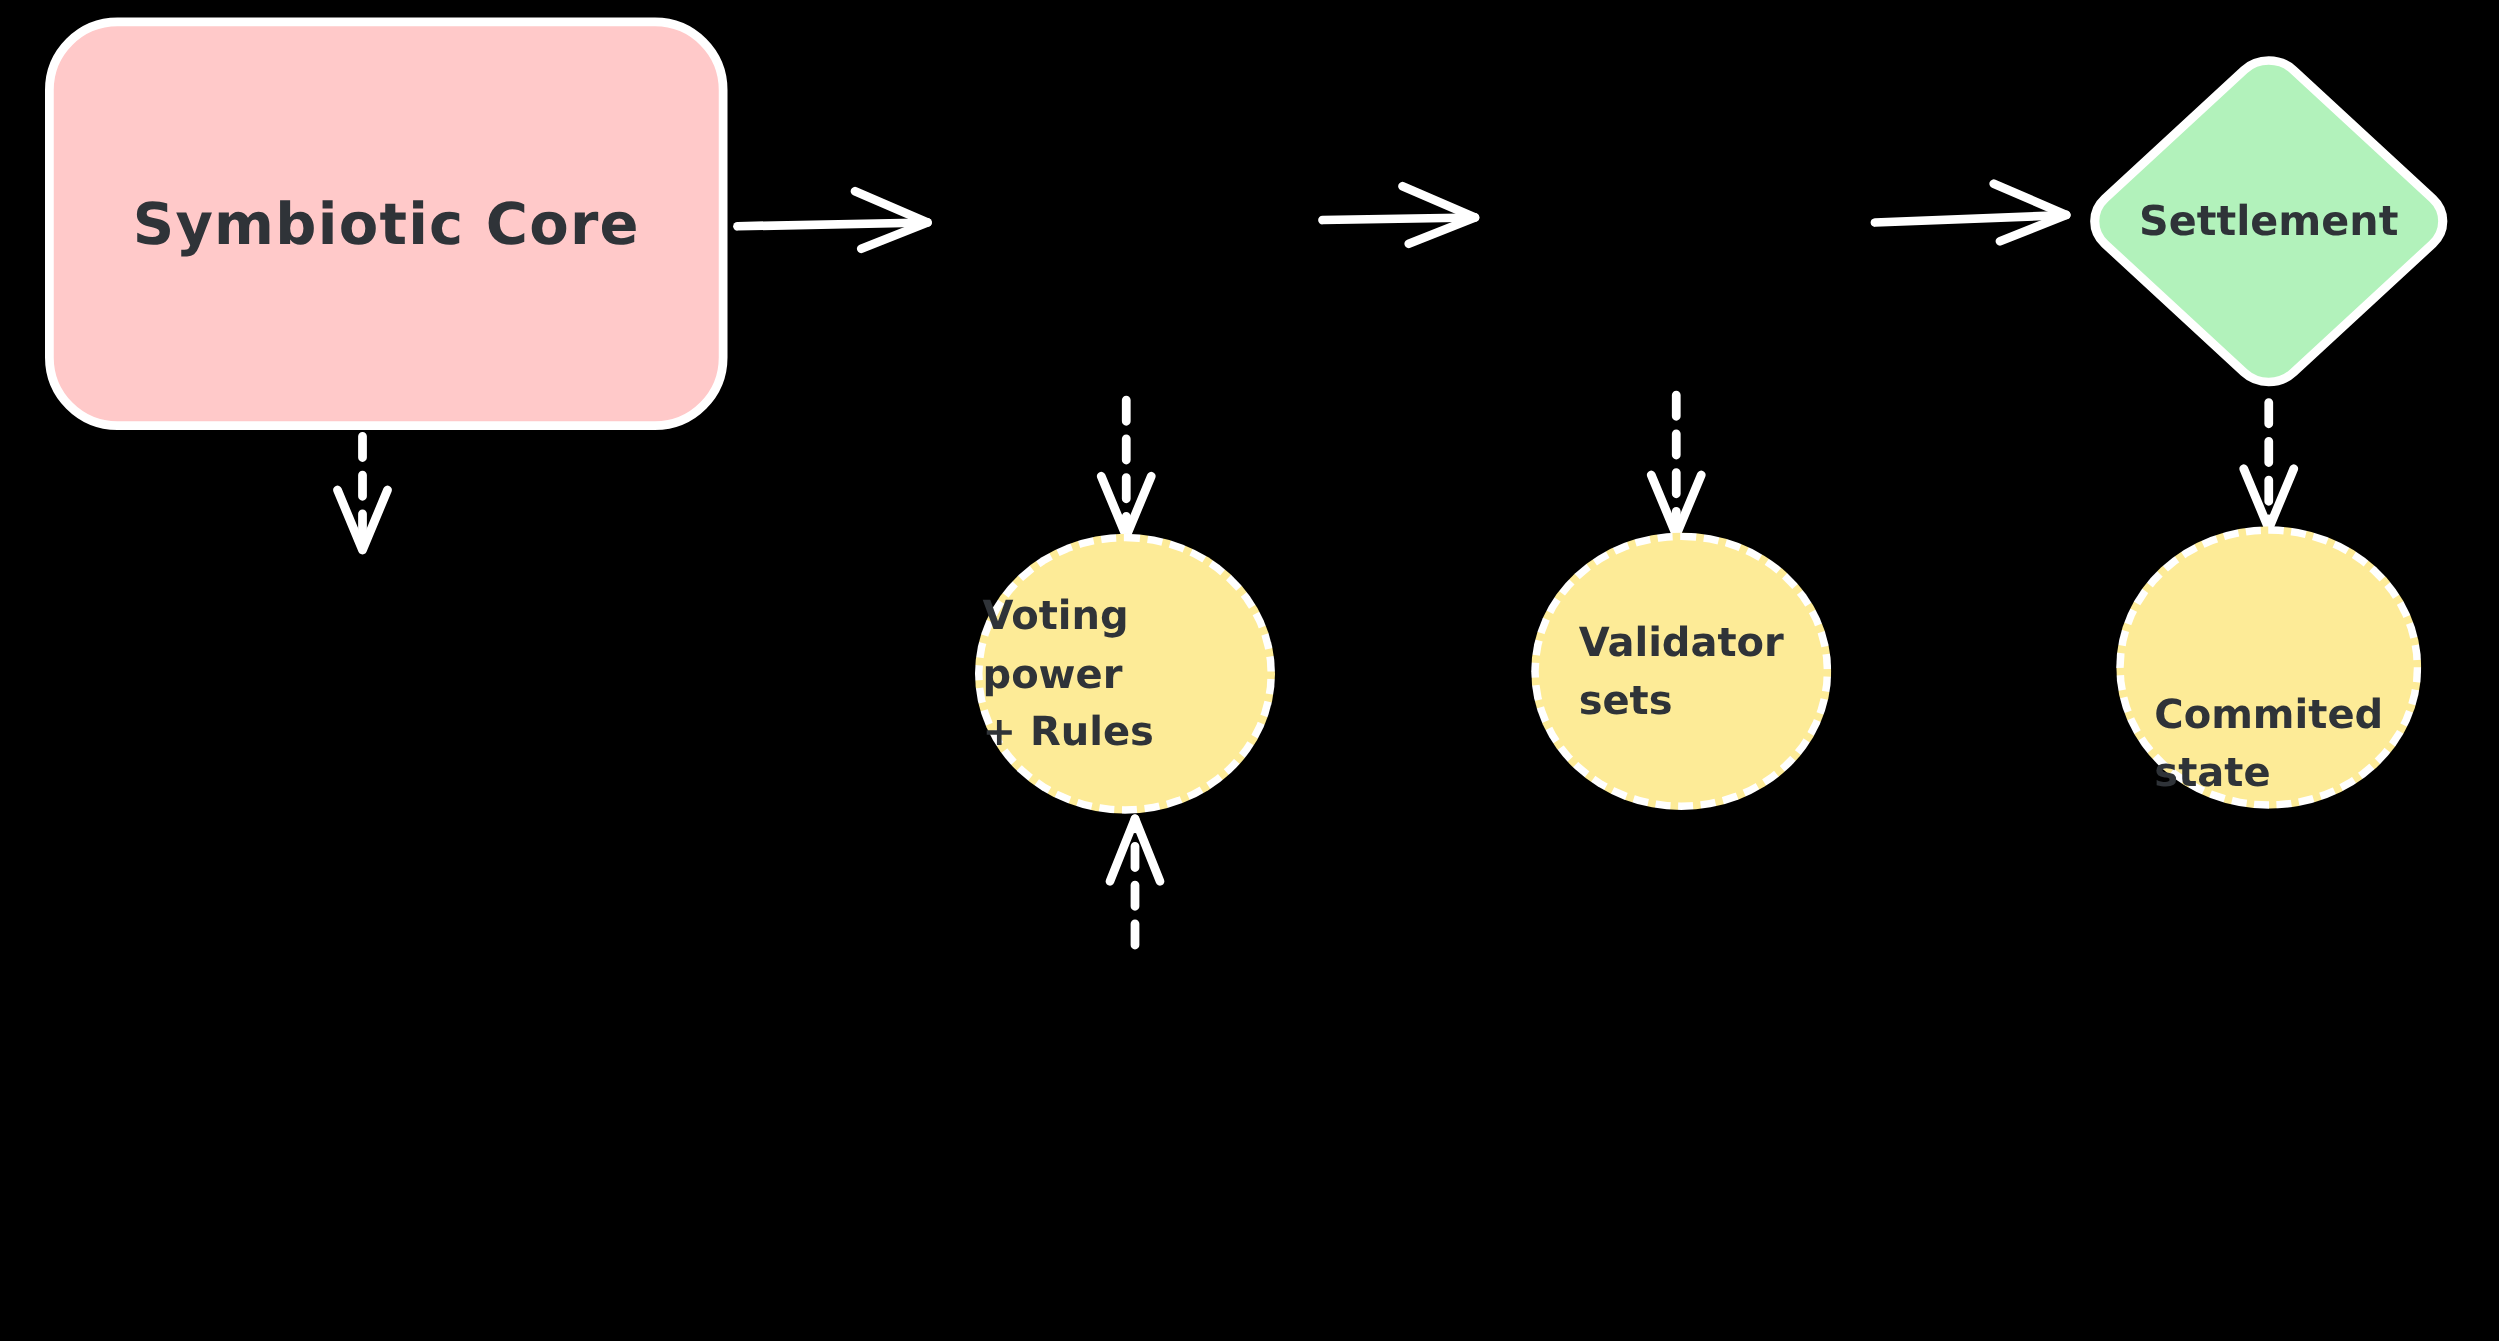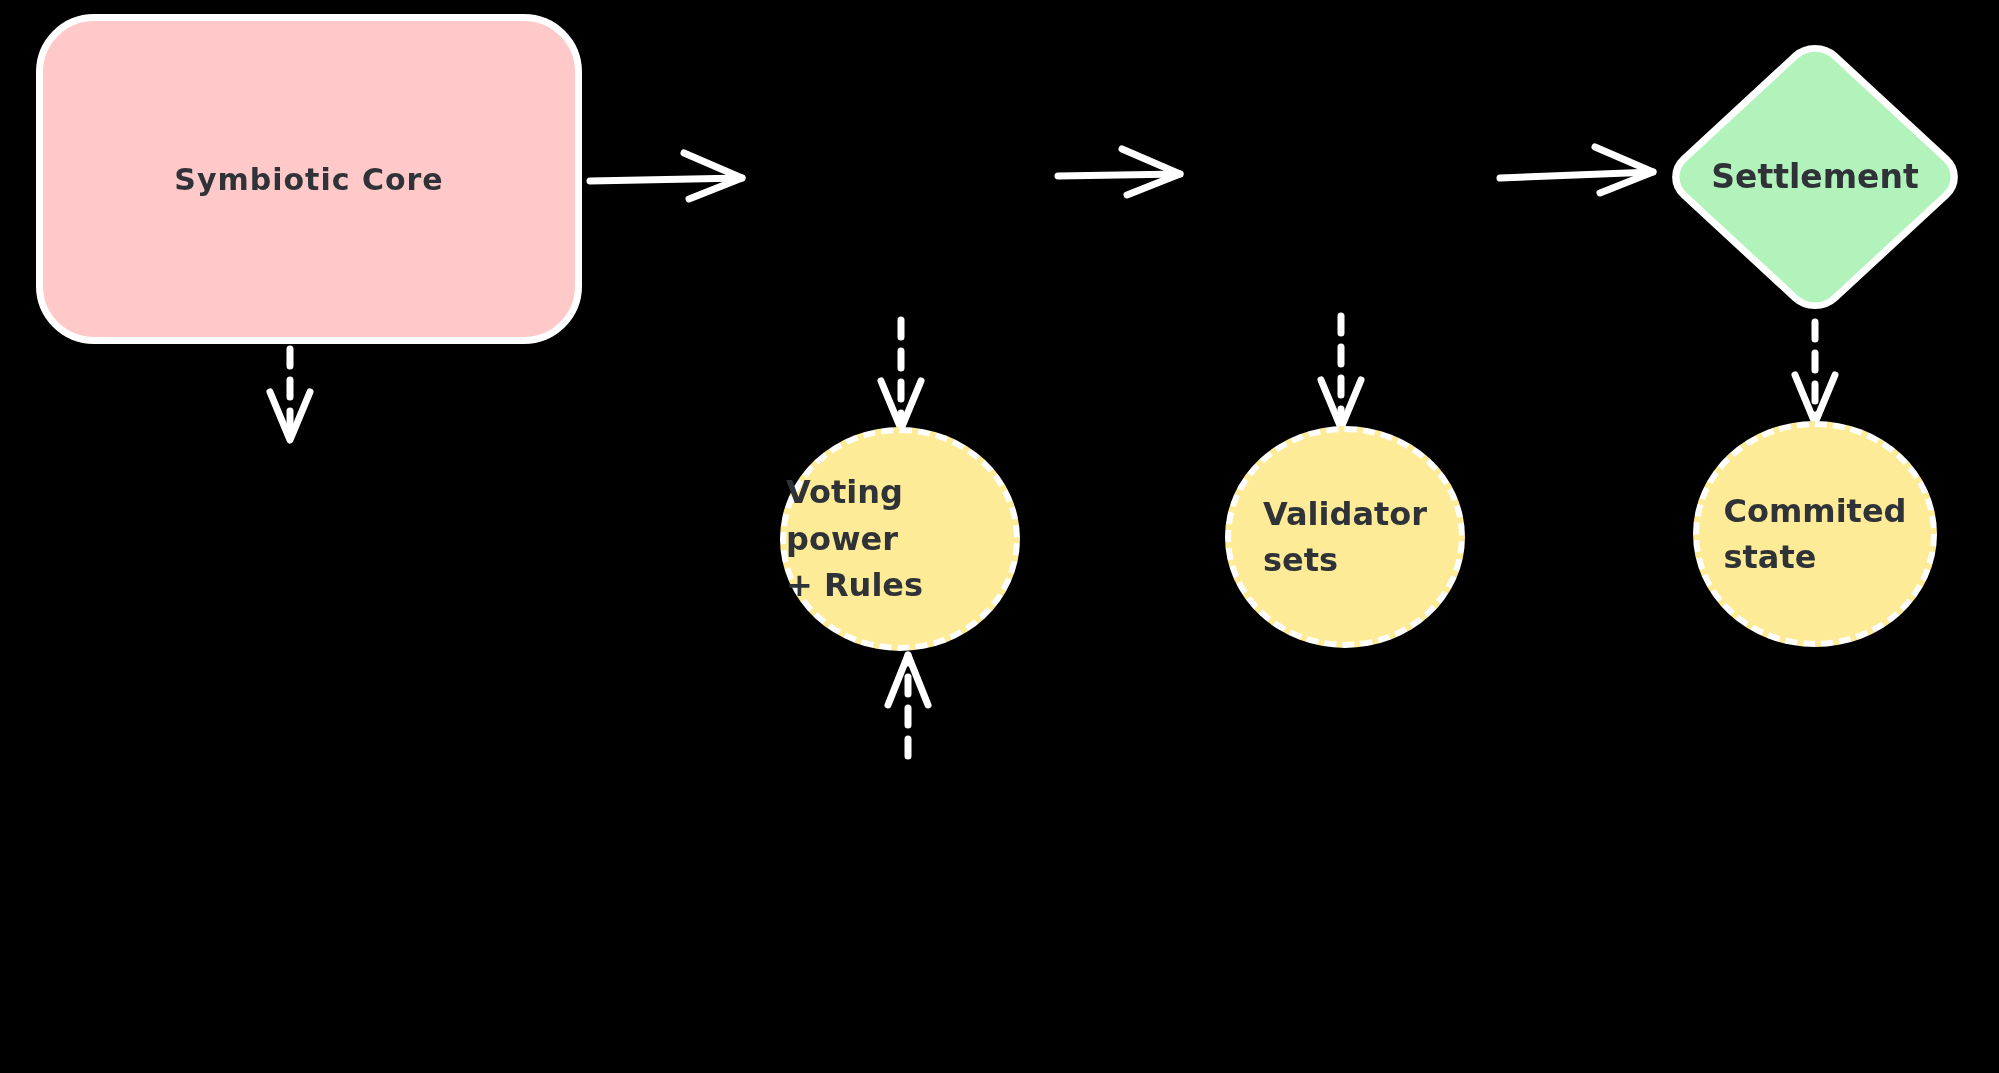--- a/index.html
+++ b/index.html
@@ -28,21 +28,21 @@
   
   .rounded-rect {
     box-sizing: border-box;
     border: 7px solid #ffffff;
     border-radius: 58px;
     display: flex;
     align-items: center;
     justify-content: center;
   }
   .rect-label {
-    font-size: 30px;
+    font-size: 46px;
     font-weight: 700;
     letter-spacing: 1px;
     white-space: pre-line;
     text-align: center;
   }
 
   
   .diamond { width: 210px; height: 210px; }
   .diamond-shape {
     position: absolute;
@@ -87,21 +87,21 @@
 
   
   #n-symbiotic-core   { left: 36px;   top: 14px;  width: 546px; height: 330px; }
   #n-vpp              { left: 796px;  top: 71px;  }
   #n-vsd              { left: 1236px; top: 66px;  }
   #n-stl              { left: 1710px; top: 72px; text-decoration: underline;  }
   #n-keyreg           { left: 803px;  top: 795px; }
   #n-vaults           { left: 174px;  top: 444px; width: 232px; height: 220px; }
   #n-vprules          { left: 780px;  top: 427px; width: 240px; height: 224px; }
   #n-valsets          { left: 1225px; top: 426px; width: 240px; height: 222px; }
-  #n-commited         { left: 1693px; top: 421px; width: 244px; height: 226px; }
+  #n-commited         { left: 1693px; top: 421px; width: 244px; height: 226px; align-items: flex-end; }
 </style>
 </head>
 <body>
 
 <div id="canvas">
 
   <svg id="edges" viewBox="0 0 1999 1073" xmlns="http://www.w3.org/2000/svg">
       <g fill="none" stroke="#ffffff" stroke-width="7" stroke-linecap="round" stroke-linejoin="round">
         <line x1="590" y1="181" x2="742" y2="178"></line>
         <path d="M 684 153 L 742 178 L 689 199"></path>

